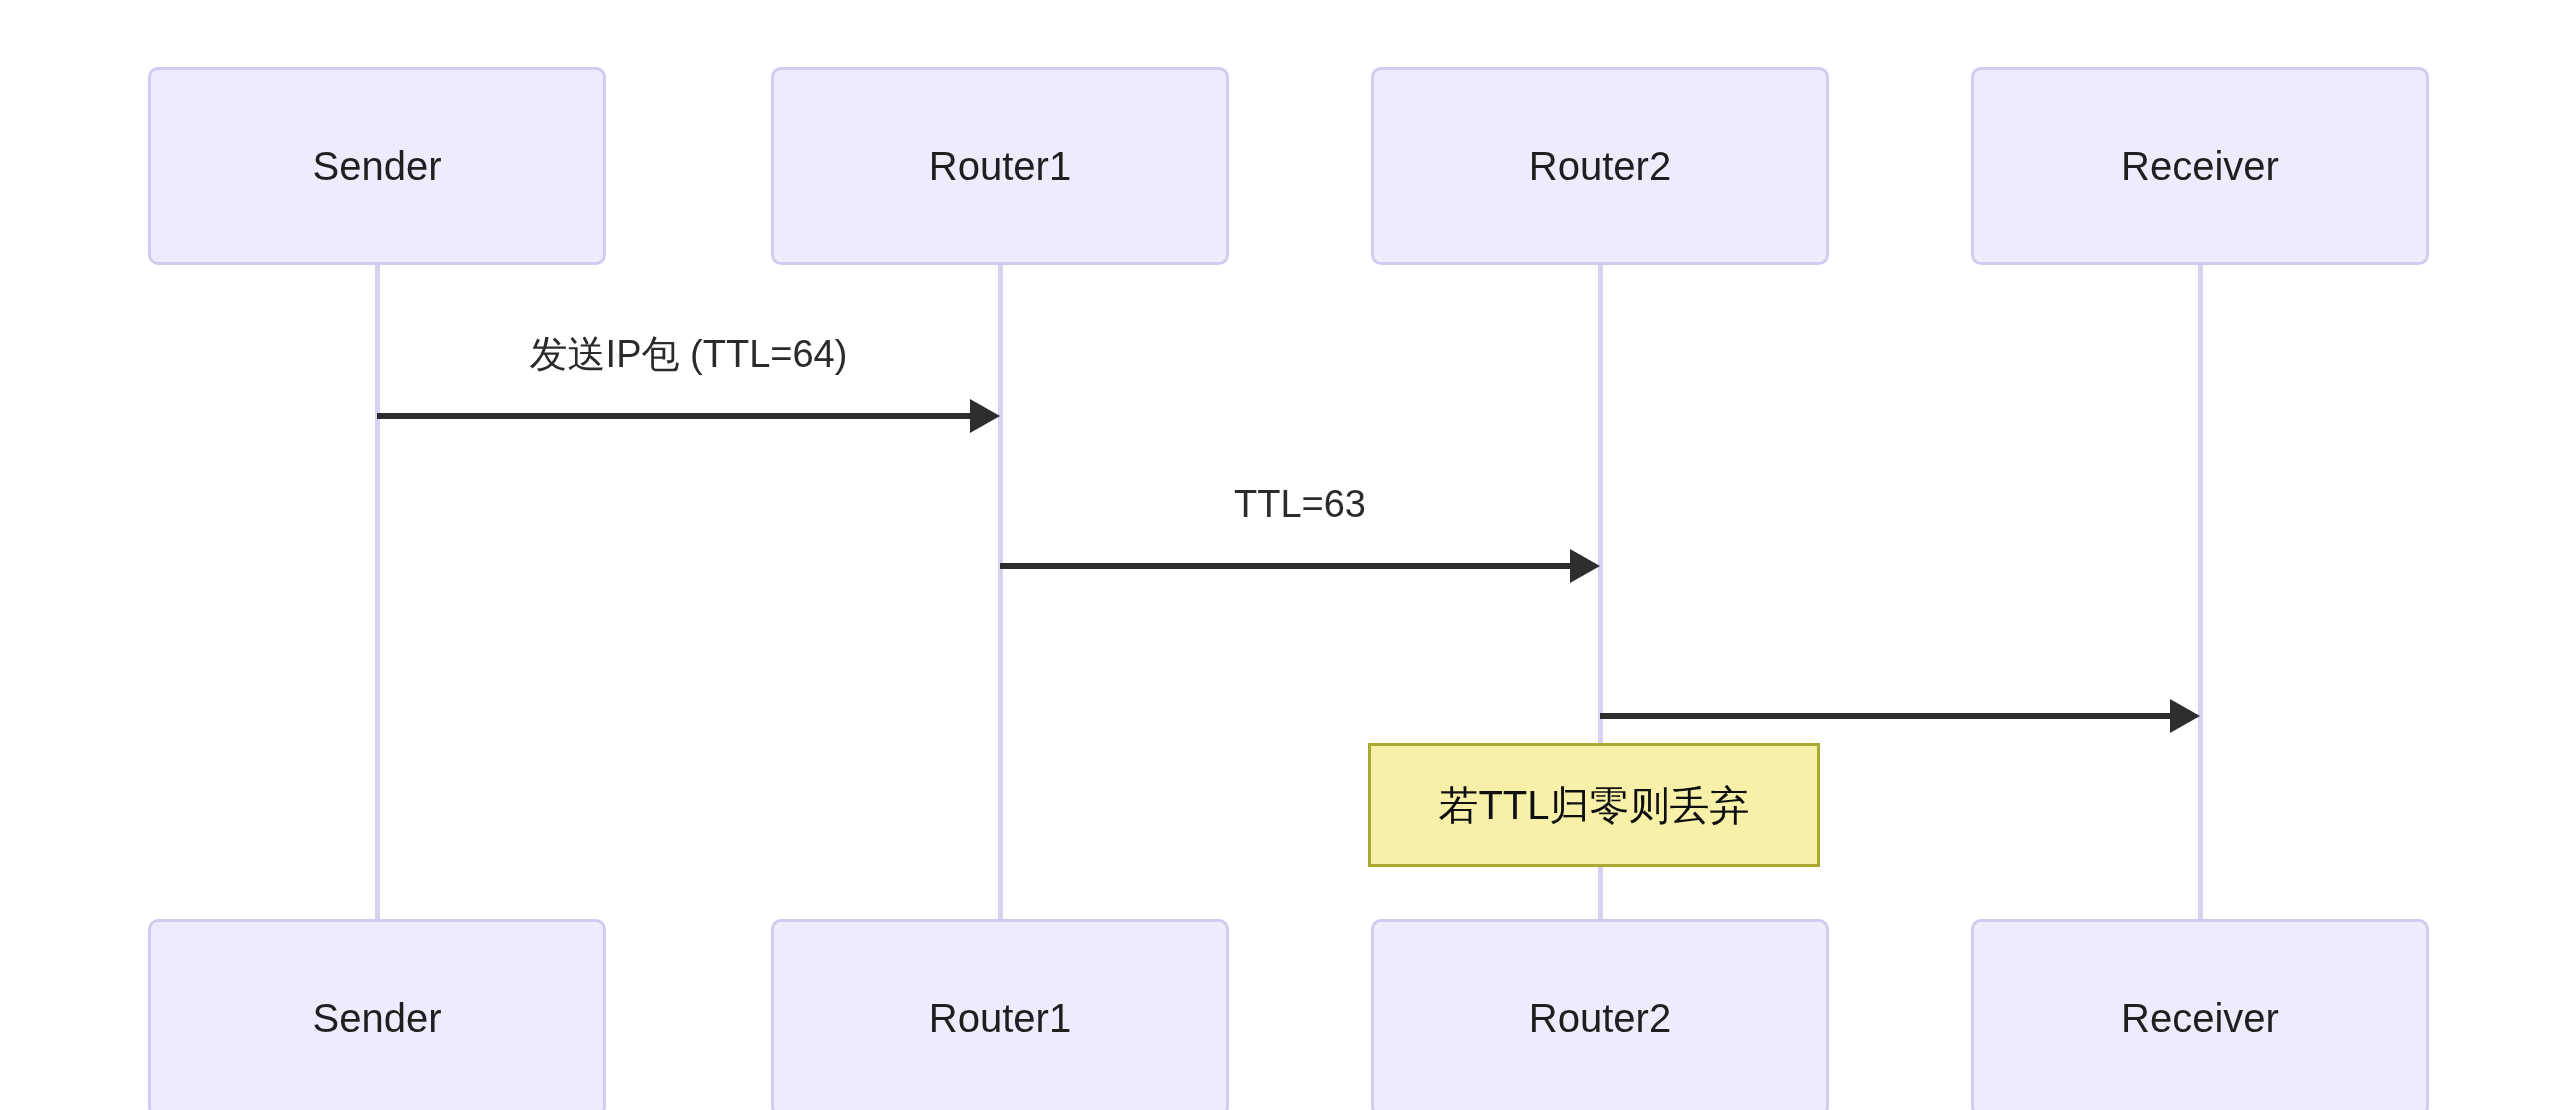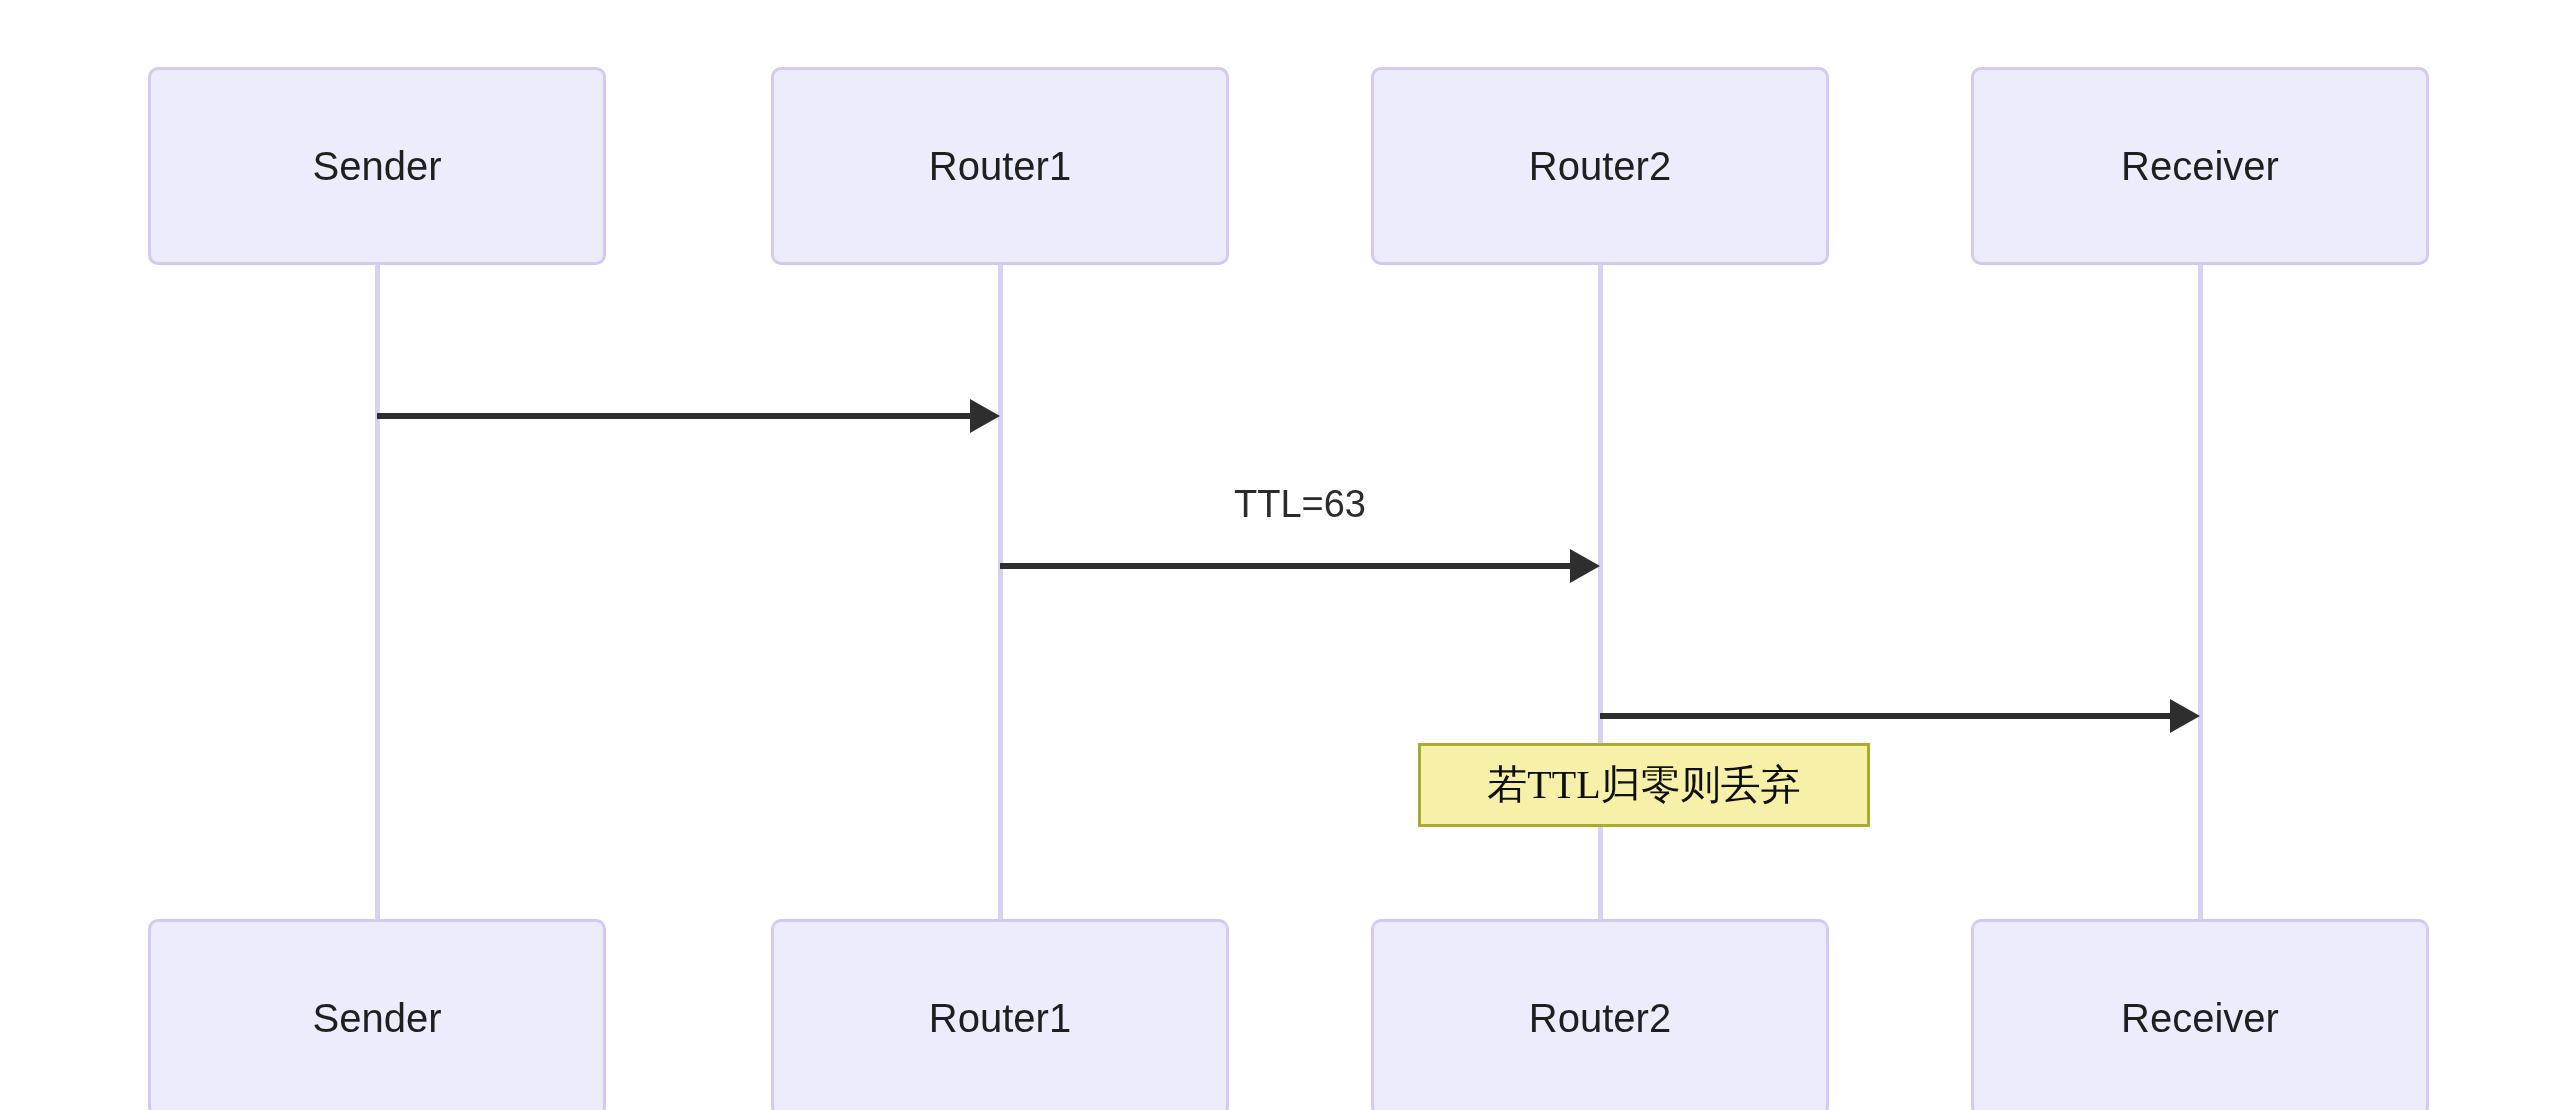--- a/index.html
+++ b/index.html
@@ -115,37 +115,38 @@
   <div class="actor-box" style="left:771px; top:28px; width:458px; height:198px;">
     <span class="actor-label">Router1</span>
   </div>
   <div class="actor-box" style="left:1371px; top:28px; width:458px; height:198px;">
     <span class="actor-label">Router2</span>
   </div>
   <div class="actor-box" style="left:1971px; top:28px; width:458px; height:198px;">
     <span class="actor-label">Receiver</span>
   </div>
 
+  <div class="msg-label" style="left:377px; top:296px; width:623px;">发送IP包 (TTL=64)</div>
   <div class="message" style="left:377px; top:374px; width:623px;">
     <div class="msg-line" style="width:595px;"></div>
     <div class="msg-head" style="left:593px;"></div>
   </div>
 
   <div class="msg-label" style="left:1000px; top:446px; width:600px;">TTL=63</div>
   <div class="message" style="left:1000px; top:524px; width:600px;">
     <div class="msg-line" style="width:572px;"></div>
     <div class="msg-head" style="left:570px;"></div>
   </div>
 
   <div class="message" style="left:1600px; top:674px; width:600px;">
     <div class="msg-line" style="width:572px;"></div>
     <div class="msg-head" style="left:570px;"></div>
   </div>
 
-  <div class="note-box" style="left:1418px; top:704px; width:452px; height:84px;font-family:Liberation Serif, serif;">
+  <div class="note-box" style="left:1368px; top:704px; width:452px; height:124px;">
     <span class="note-label">若TTL归零则丢弃</span>
   </div>
 
   <div class="actor-box" style="left:148px; top:880px; width:458px; height:198px;">
     <span class="actor-label">Sender</span>
   </div>
   <div class="actor-box" style="left:771px; top:880px; width:458px; height:198px;">
     <span class="actor-label">Router1</span>
   </div>
   <div class="actor-box" style="left:1371px; top:880px; width:458px; height:198px;">

